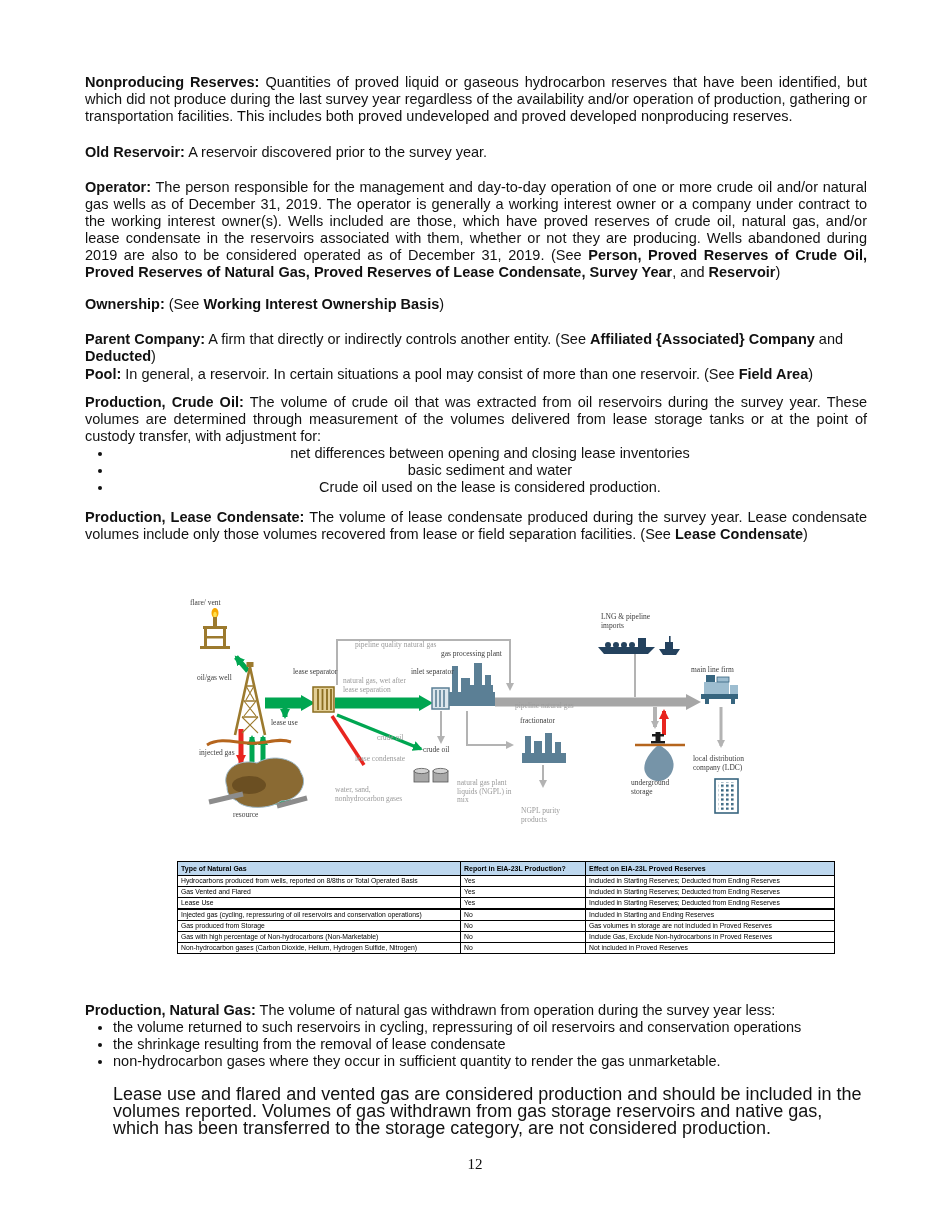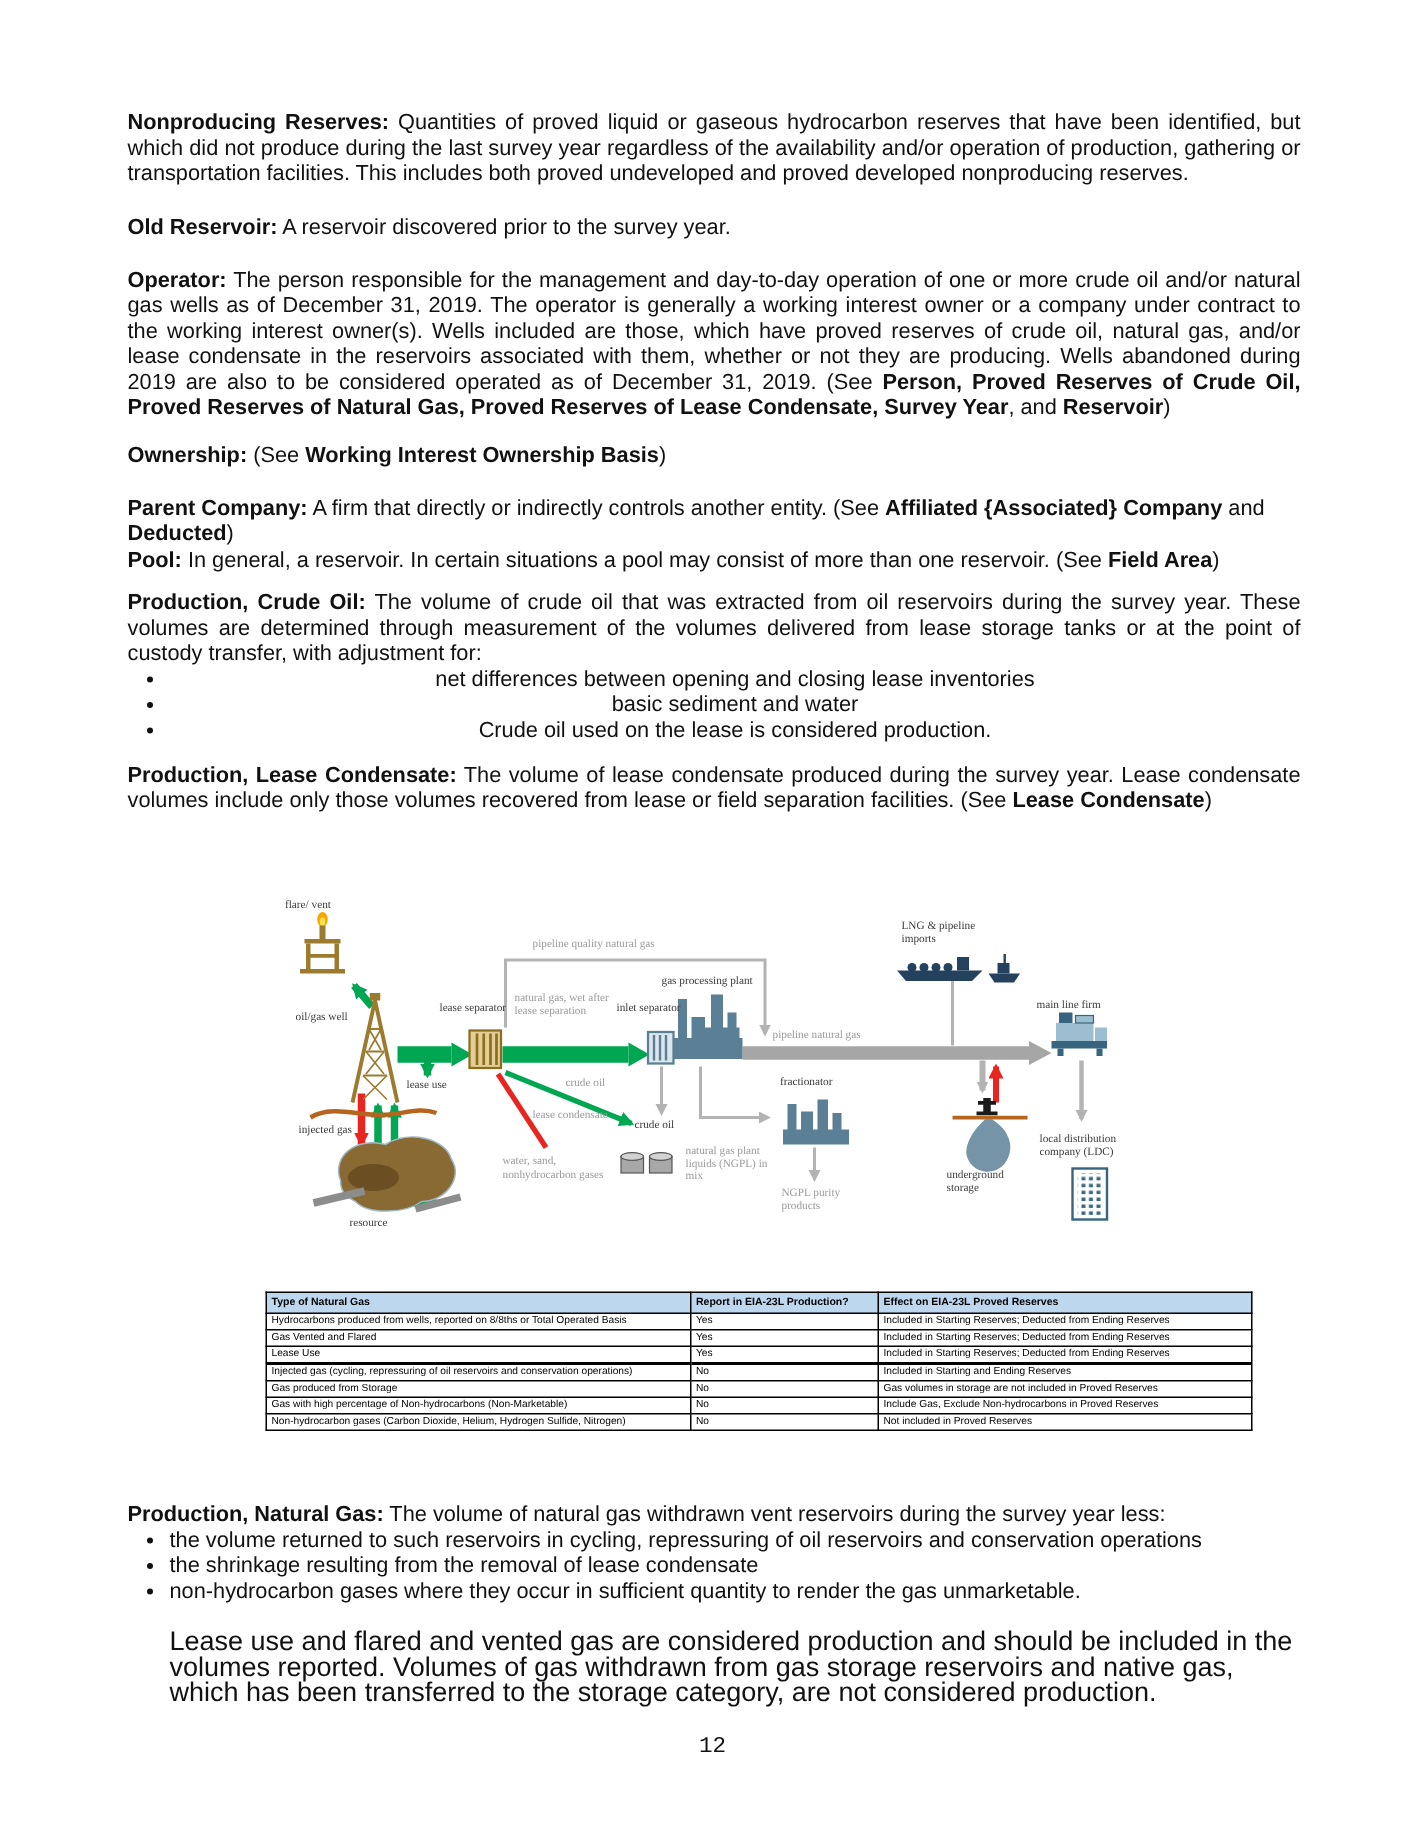--- a/index.html
+++ b/index.html
@@ -9,29 +9,29 @@
   .para{position:absolute;left:85px;width:782px;font-size:14.5px;line-height:17px;}
   .just{text-align:justify;}
   .para b{font-weight:bold;margin-top:48px;}
   ul.blt{margin:0;padding-left:28px;}
   ul.blt li{line-height:17px;padding-left:0;}
   .doc-title{position:absolute;left:170px;top:557px;font-size:15.5px;font-weight:bold;
              color:#1899d4;letter-spacing:-0.2px;}
   .diagram{position:absolute;left:185px;top:595px;width:600px;height:255px;}
   .diagram svg{position:absolute;left:0;top:0;}
   .dlab{position:absolute;font-size:7.5px;line-height:8.5px;color:#3c3c3c;font-family:Liberation Serif, serif;}
-  .dlab.grey{color:#9b9b9b;}
+  .dlab.grey{color:#9b9b9b;margin-top:16px;}
   .ngtable{position:absolute;left:177px;top:861px;border-collapse:collapse;
            font-size:7px;line-height:8px;color:#000;border:1.5px solid #000;}
   .ngtable th{background:#bdd7ee;font-weight:bold;text-align:left;border:1px solid #000;
               border-bottom:1.5px solid #000;padding:2px 3px;height:9px;}
   .ngtable td{border:1px solid #000;padding:1px 3px;height:8px;font-size:6.8px;}
   .ngtable tr.sep td{border-bottom:2.2px solid #000;}
   .pageno{position:absolute;left:0;top:1156px;width:950px;text-align:center;
-          font-family:Liberation Mono, monospace;font-size:15px;color:#111;}
+          font-family:Liberation Serif, serif;font-size:15px;color:#111;}
   .note{position:absolute;left:113px;top:1086px;width:754px;font-size:18px;line-height:17px;}
 </style>
 </head>
 <body>
 
 <div class="page">
 
   <div class="para just" style="top:74px"><b>Nonproducing Reserves:</b><span> Quantities of proved liquid or gaseous hydrocarbon reserves that have been identified, but which did not produce during the last survey year regardless of the availability and/or operation of production, gathering or transportation facilities. This includes both proved undeveloped and proved developed nonproducing reserves.</span></div>
 
   <div class="para" style="top:144px"><b>Old Reservoir:</b><span> A reservoir discovered prior to the survey year.</span></div>
@@ -278,21 +278,21 @@
         </tr>
       <tr>
           <td>Non-hydrocarbon gases (Carbon Dioxide, Helium, Hydrogen Sulfide, Nitrogen)</td>
           <td>No</td>
           <td>Not included in Proved Reserves</td>
         </tr>
     </tbody>
   </table>
 
   <div class="para" style="top:1002px">
-    <div><b>Production, Natural Gas:</b><span> The volume of natural gas withdrawn vent reservoirs during the survey year less:</span></div>
+    <div><b>Production, Natural Gas:</b><span> The volume of natural gas withdrawn from operation during the survey year less:</span></div>
     <ul class="blt">
       <li>the volume returned to such reservoirs in cycling, repressuring of oil reservoirs and conservation operations</li>
       <li>the shrinkage resulting from the removal of lease condensate</li>
       <li>non-hydrocarbon gases where they occur in sufficient quantity to render the gas unmarketable.</li>
     </ul>
   </div>
 
   <div class="note">Lease use and flared and vented gas are considered production and should be included in the volumes reported. Volumes of gas withdrawn from gas storage reservoirs and native gas, which has been transferred to the storage category, are not considered production.</div>
 
   <div class="pageno">12</div>

